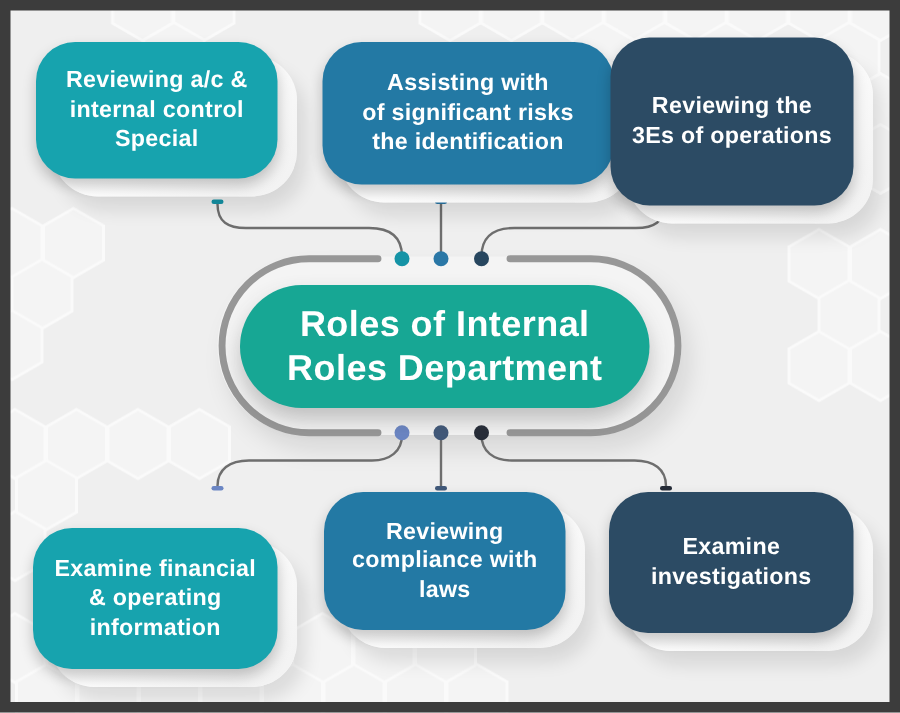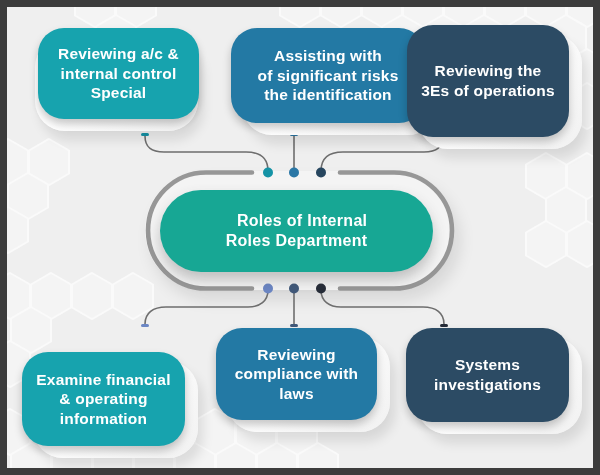--- a/index.html
+++ b/index.html
@@ -13,30 +13,30 @@
   .node{position:absolute;z-index:3;}
   .node::before{content:"";position:absolute;left:11px;top:9px;right:-13px;bottom:-12px;
     background:linear-gradient(135deg,#ffffff 40%,#f1f1f1);border-radius:30px;
     box-shadow:5px 9px 12px rgba(0,0,0,0.10);}
   .box{position:relative;width:100%;height:100%;border-radius:26px;
     display:flex;align-items:center;justify-content:center;text-align:center;
     box-shadow:0 5px 9px rgba(0,0,0,0.22);}
   .box .lines{color:#fff;font-weight:700;font-size:15.5px;line-height:1.26;letter-spacing:0.2px;}
   .box .lines span{display:block;}
   .n1{left:24px;top:28px;width:161px;height:91px;}
-  .n2{left:215px;top:28px;width:194px;height:95px;margin-left:16px;}
+  .n2{left:215px;top:28px;width:194px;height:95px;}
   .n3{left:407px;top:25px;width:162px;height:112px;}
   .n4{left:22px;top:328px;width:163px;height:94px;margin-top:24px;}
   .n5{left:216px;top:328px;width:161px;height:92px;}
   .n6{left:406px;top:328px;width:163px;height:94px;}
   
   .capsule{position:absolute;left:160px;top:190px;width:273px;height:82px;border-radius:41px;
     z-index:4;display:flex;flex-direction:column;align-items:center;justify-content:center;
     text-align:center;box-shadow:0 8px 14px rgba(70,70,70,0.30);}
-  .capsule .lines{color:#fff;font-weight:700;font-size:16px;line-height:1.22;letter-spacing:0.3px;text-align:right;}
+  .capsule .lines{color:#fff;font-weight:700;font-size:24px;line-height:1.22;letter-spacing:0.3px;}
   .capsule .lines span{display:block;}
   .frame-overlay{position:absolute;inset:0;border:7px solid #3C3C3C;z-index:30;pointer-events:none;}
 </style>
 </head>
 <body>
 
 <div class="canvas">
 
   <svg class="layer hex-layer" width="600" height="475" viewBox="0 0 600 475" aria-hidden="true">
     <defs>
@@ -119,21 +119,21 @@
 
     <rect x="141" y="133" width="8" height="3" rx="1.5" fill="#1593A6"></rect>
     <rect x="290" y="133" width="8" height="3" rx="1.5" fill="#2A77A6"></rect>
     <rect x="439" y="133" width="8" height="3" rx="1.5" fill="#27465F"></rect>
     <rect x="141" y="324" width="8" height="3" rx="1.5" fill="#6B86C4"></rect>
     <rect x="290" y="324" width="8" height="3" rx="1.5" fill="#41597A"></rect>
     <rect x="440" y="324" width="8" height="3" rx="1.5" fill="#262C38"></rect>
   </svg>
 
   <div class="node n1">
-    <div class="box" style="background-color: rgb(23, 163, 174); margin-left: 14px;">
+    <div class="box" style="background-color: rgb(23, 163, 174);">
       <div class="lines">
         <span>Reviewing a/c &amp;</span>
           <span>internal control</span>
           <span>Special</span>
       </div>
     </div>
   </div>
 
   <div class="node n2">
     <div class="box" style="background-color: rgb(35, 121, 164);">
@@ -171,21 +171,21 @@
         <span>Reviewing</span>
           <span>compliance with</span>
           <span>laws</span>
       </div>
     </div>
   </div>
 
   <div class="node n6">
     <div class="box" style="background-color: rgb(44, 75, 100);">
       <div class="lines">
-        <span>Systems</span>
+        <span>Examine</span>
           <span>investigations</span>
           <span></span>
       </div>
     </div>
   </div>
 
   <div class="capsule" style="background-color: rgb(23, 167, 148);">
     <div class="lines">
       <span>Roles of Internal</span>
         <span>Roles Department</span>

